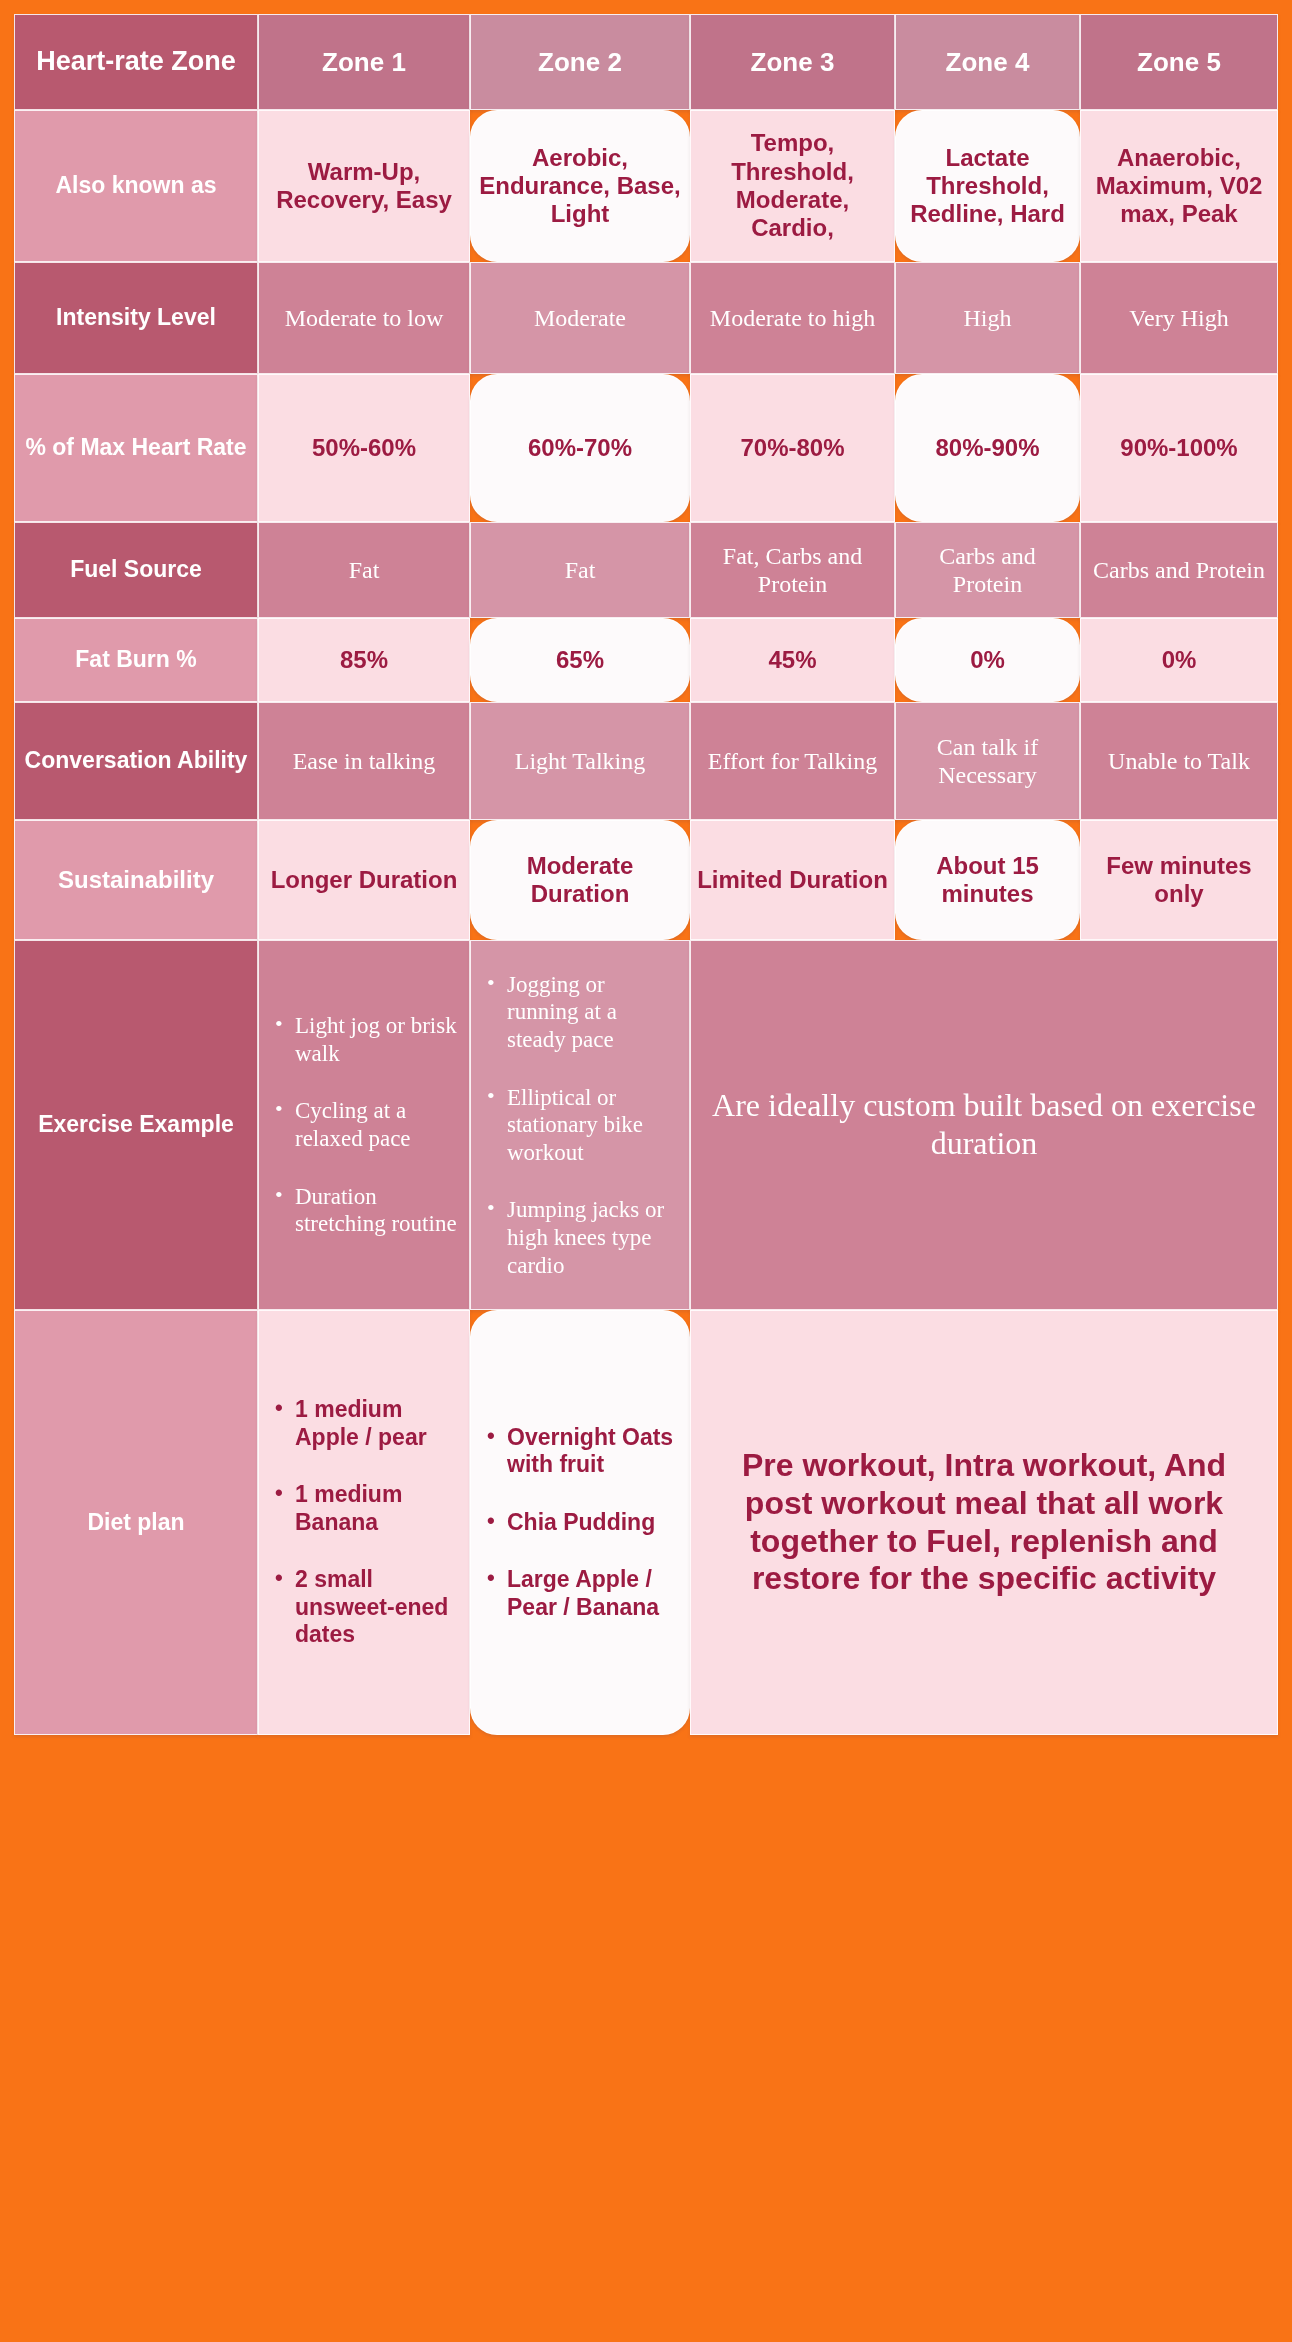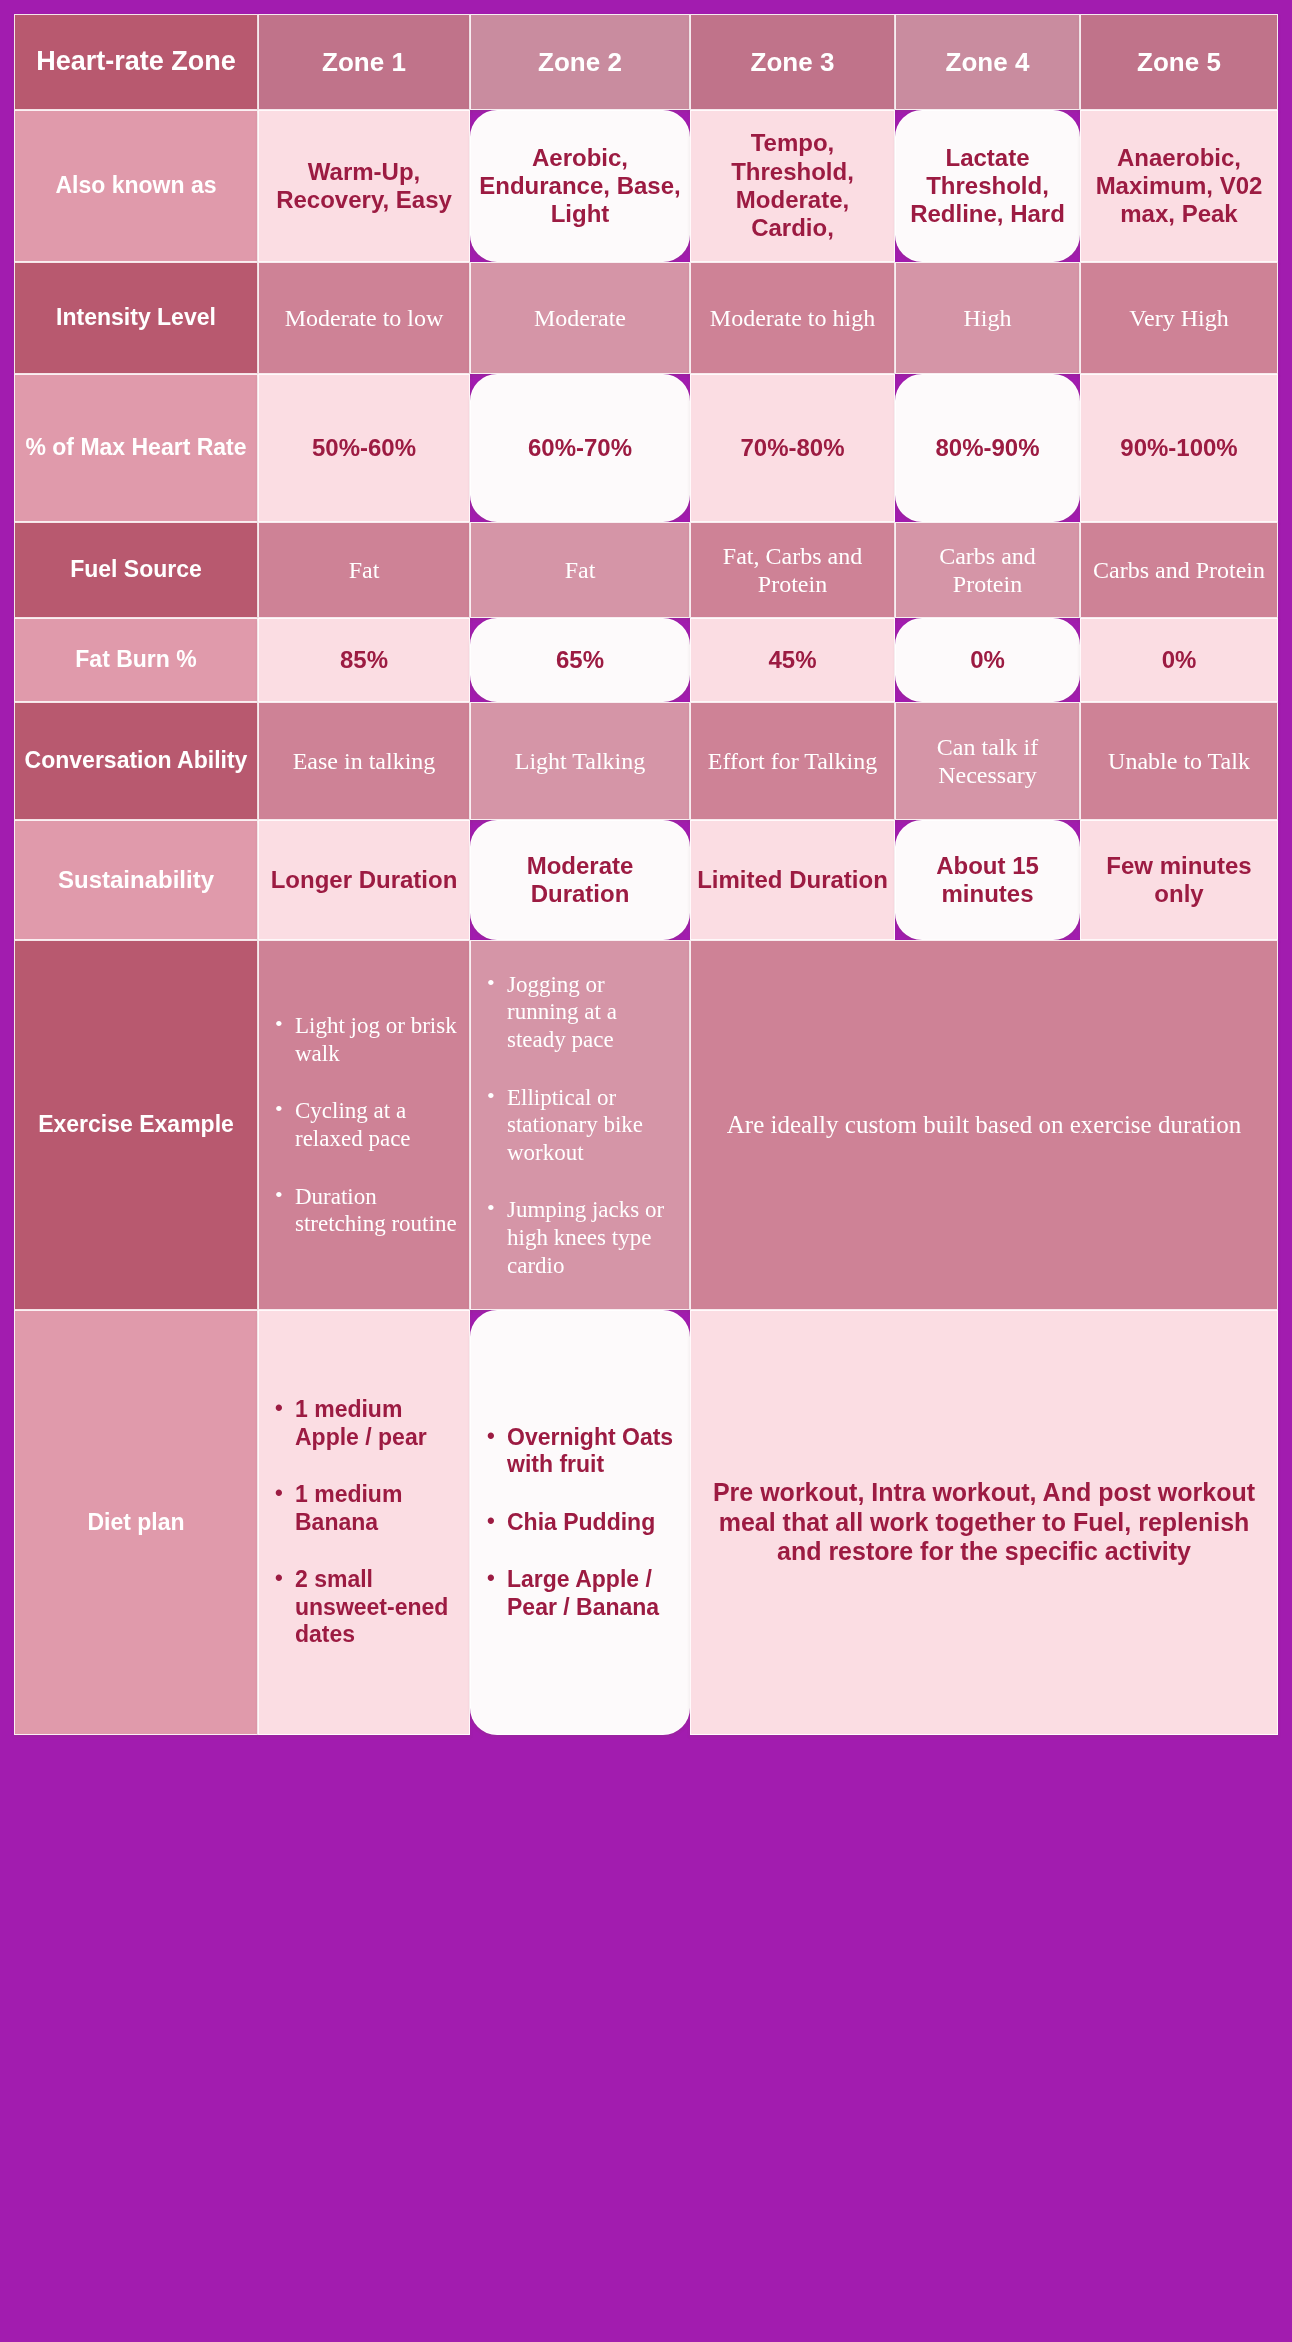--- a/index.html
+++ b/index.html
@@ -6,21 +6,21 @@
   html, body {
     width: 1292px;
     height: 2342px;
     background: #ffffff;
     font-family: "Liberation Sans", sans-serif;
   }
   #sheet {
     position: relative;
     width: 1292px;
     height: 2342px;
-    background: #a21caf;
+    background: #f97316;
     overflow: hidden;
   }
   table.zone-table {
     position: absolute;
     left: 14px;
     top: 14px;
     width: 1264px;
     border-collapse: separate;
     border-spacing: 0;
     table-layout: fixed;
@@ -58,21 +58,21 @@
   .b  { font-weight: 700; }
   .n  { font-weight: 400; font-family: Liberation Serif, serif; }
 
   .fs-hdr    { font-size: 27px; }
   .fs-hdr-z  { font-size: 26px; }
   .fs-lbl    { font-size: 23px; }
   .fs-lbl-sm { font-size: 24px; }
   .fs-cell   { font-size: 24px; }
   .fs-pct    { font-size: 24px; }
   .fs-bul    { font-size: 23px; }
-  .fs-merge  { font-size: 25px; }
+  .fs-merge  { font-size: 32px; }
 
   
   ul.bullets {
     list-style: none;
     text-align: left;
     padding: 4px 2px 4px 10px;
     margin: 0;
   }
   ul.bullets li {
     position: relative;

